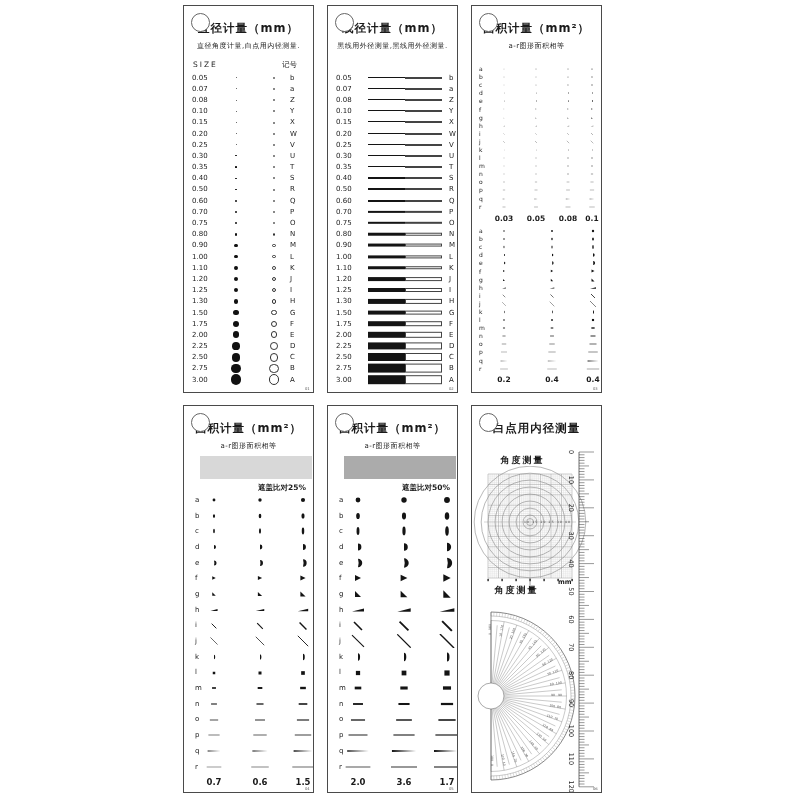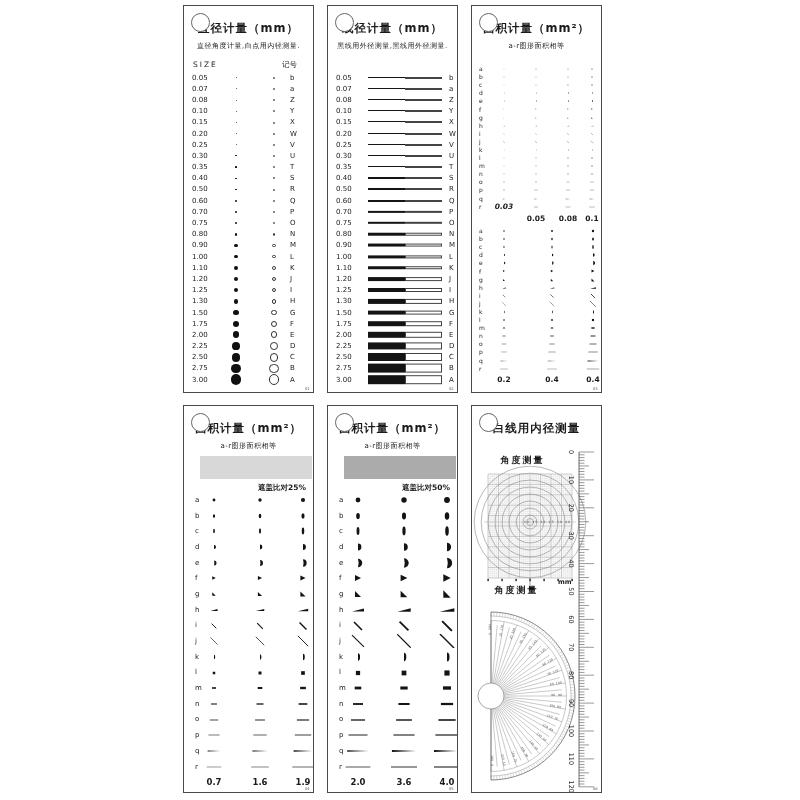--- a/index.html
+++ b/index.html
@@ -876,21 +876,21 @@
             </svg>
           </div>
           <div class="cell" style="left: 108px; top: 0px;">
             <svg width="24" height="8" viewBox="-12 -4 24 8">
               <rect fill="#141414" x="-2.7658633371878665" y="-0.14" width="5.531726674375733" height="0.28"></rect>
             </svg>
           </div>
         </div>
       </div>
     <div id="c3-l1">
-        <span class="collab" style="position: absolute; left: 32px; top: 196px; font-style: italic;">0.03</span>
+        <span class="collab" style="position: absolute; left: 32px; top: 208px;">0.03</span>
         <span class="collab" style="position: absolute; left: 64px; top: 208px;">0.05</span>
         <span class="collab" style="position: absolute; left: 96px; top: 208px;">0.08</span>
         <span class="collab" style="position: absolute; left: 120px; top: 208px;">0.1</span>
       </div>
     <div class="rows" id="c3-g2" style="top:221px">
         <div class="row" style="height: 8.1px;">
           <span class="ltr" style="left: 7px;">a</span>
           <div class="cell" style="left: 20px; top: 0px;">
             <svg width="24" height="8" viewBox="-12 -4 24 8">
               <circle fill="#141414" r="0.7569397566060481"></circle>
@@ -1549,22 +1549,22 @@
           </div>
           <div class="cell" style="left: 105px; top: 1px;">
             <svg width="28" height="14" viewBox="-14 -7 28 14">
               <rect fill="#141414" x="-10.712142642814275" y="-0.31506301890630223" width="21.42428528562855" height="0.6301260378126045"></rect>
             </svg>
           </div>
         </div>
       </div>
     <div id="c4-labels">
         <span class="collab2" style="position: absolute; left: 30px; top: 371px;">0.7</span>
-        <span class="collab2" style="position: absolute; left: 76px; top: 371px;">1.6</span>
-        <span class="collab2" style="position: absolute; left: 119px; top: 371px;">1.9</span>
+        <span class="collab2" style="position: absolute; left: 76px; top: 371px;">0.6</span>
+        <span class="collab2" style="position: absolute; left: 119px; top: 371px;">1.5</span>
       </div>
     <div class="pageno">04</div>
   </div>
 
   <div class="card">
     <div class="hole"></div>
     <div class="title">面积计量（mm²）</div>
     <div class="subtitle">a-r图形面积相等</div>
     <div class="graybar" id="c5-bar" style="background: rgb(171, 171, 171);"></div>
     <div class="coverage">遮盖比对50%</div>
@@ -1890,28 +1890,28 @@
           <div class="cell" style="left: 105px; top: 1px;">
             <svg width="28" height="14" viewBox="-14 -7 28 14">
               <rect fill="#141414" x="-13" y="-0.5192307692307693" width="26" height="1.0384615384615385"></rect>
             </svg>
           </div>
         </div>
       </div>
     <div id="c5-labels">
         <span class="collab2" style="position: absolute; left: 30px; top: 371px;">2.0</span>
         <span class="collab2" style="position: absolute; left: 76px; top: 371px;">3.6</span>
-        <span class="collab2" style="position: absolute; left: 119px; top: 371px;">4.0</span>
+        <span class="collab2" style="position: absolute; left: 119px; top: 371px;">1.7</span>
       </div>
     <div class="pageno">05</div>
   </div>
 
   <div class="card">
     <div class="hole"></div>
-    <div class="title">白线用内径测量</div>
+    <div class="title">白点用内径测量</div>
     <div class="sec" style="top:48px;right:28px">角度测量</div>
     <div id="c6-grid" style="position:absolute;left:0;top:60px">
         <svg width="131" height="120">
           <line x1="16" y1="8" x2="16" y2="112" stroke="#999999" stroke-width="0.5"></line>
           <line x1="18.1" y1="8" x2="18.1" y2="112" stroke="#cccccc" stroke-width="0.3"></line>
           <line x1="20.2" y1="8" x2="20.2" y2="112" stroke="#cccccc" stroke-width="0.3"></line>
           <line x1="22.3" y1="8" x2="22.3" y2="112" stroke="#cccccc" stroke-width="0.3"></line>
           <line x1="24.4" y1="8" x2="24.4" y2="112" stroke="#cccccc" stroke-width="0.3"></line>
           <line x1="26.5" y1="8" x2="26.5" y2="112" stroke="#999999" stroke-width="0.5"></line>
           <line x1="28.6" y1="8" x2="28.6" y2="112" stroke="#cccccc" stroke-width="0.3"></line>

